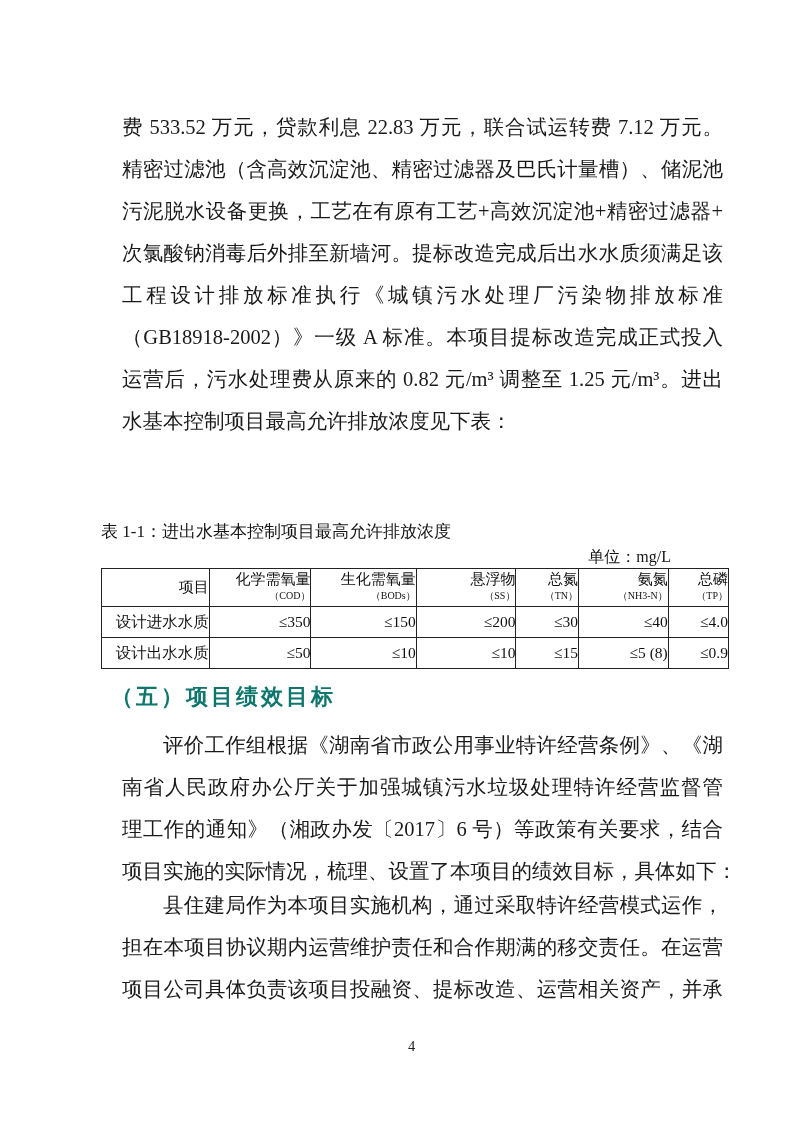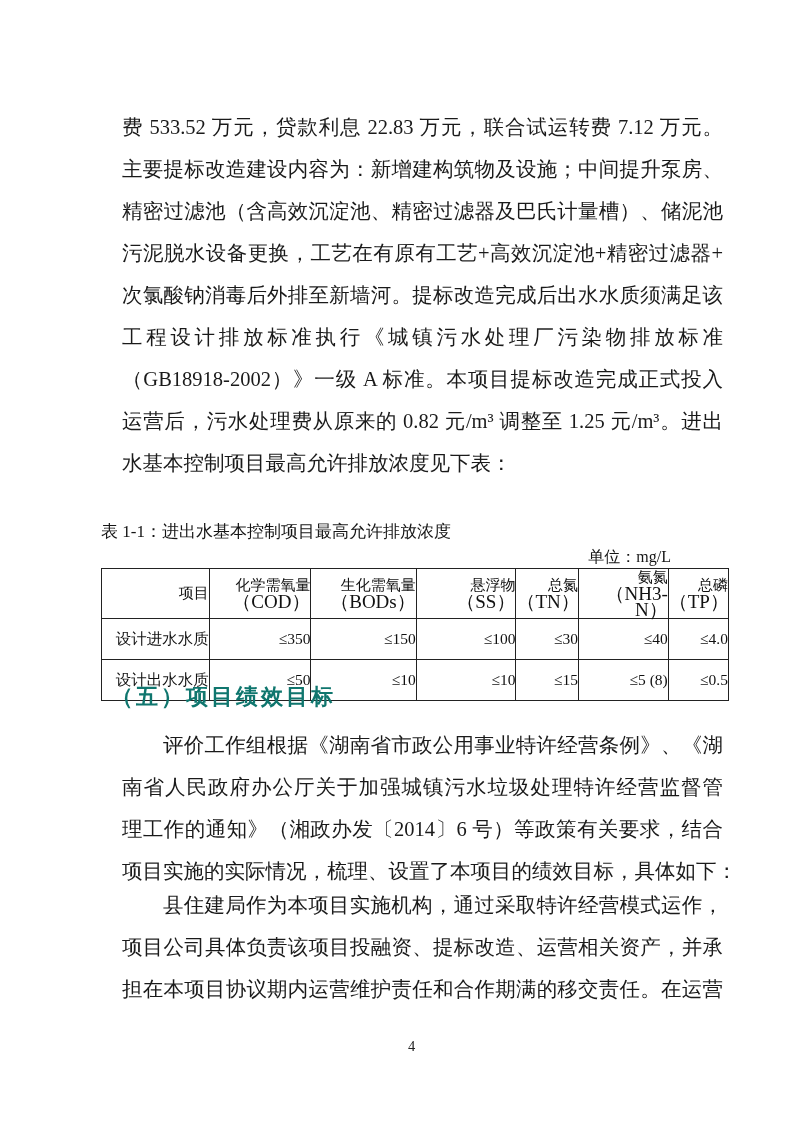--- a/index.html
+++ b/index.html
@@ -63,40 +63,39 @@
     color: #111;
   }
   table.limits th, table.limits td {
     border: 1px solid #222;
     text-align: right;
     vertical-align: middle;
     padding: 0;
     font-weight: normal;
   }
   table.limits thead tr { height: 38px; }
-  table.limits tbody tr { height: 41px; }
+  table.limits tbody tr { height: 31px; }
   .hname { font-size: 15px; line-height: 17px; }
-  .habbr { font-size: 19px; line-height: 16px; }
+  .habbr { font-size: 10px; line-height: 16px; }
   td.rowlabel, td.val { font-size: 15.5px; }
   
   .page-number {
     position: absolute;
     left: 111px; top: 1038px; width: 601px;
     text-align: center;
     font-size: 14.5px; color: #222;
   }
 </style>
 </head>
 <body>
 
 <div class="doc-page">
 
   <div id="para1" class="para">
       <div class="line">费 533.52 万元，贷款利息 22.83 万元，联合试运转费 7.12 万元。</div>
-      <div class="line">主要提标改造建设内容为：新增建构筑物及设施；中间提升泵房、</div>
       <div class="line">精密过滤池（含高效沉淀池、精密过滤器及巴氏计量槽）、储泥池</div>
       <div class="line">污泥脱水设备更换，工艺在有原有工艺+高效沉淀池+精密过滤器+</div>
       <div class="line">次氯酸钠消毒后外排至新墙河。提标改造完成后出水水质须满足该</div>
       <div class="line">工程设计排放标准执行《城镇污水处理厂污染物排放标准</div>
       <div class="line">（GB18918-2002）》一级 A 标准。本项目提标改造完成正式投入</div>
       <div class="line">运营后，污水处理费从原来的 0.82 元/m³ 调整至 1.25 元/m³。进出</div>
       <div class="line natural">水基本控制项目最高允许排放浓度见下表：</div>
     </div>
 
   <div class="tbl-caption">表 1-1：进出水基本控制项目最高允许排放浓度</div>
@@ -142,47 +141,47 @@
             <div class="hname">总磷</div>
             <div class="habbr">（TP）</div>
           </th>
         </tr>
       </thead>
     <tbody id="limits-body">
         <tr>
           <td class="rowlabel">设计进水水质</td>
           <td class="val">≤350</td>
           <td class="val">≤150</td>
-          <td class="val">≤100</td>
+          <td class="val">≤200</td>
           <td class="val">≤30</td>
           <td class="val">≤40</td>
           <td class="val">≤4.0</td>
         </tr>
         <tr>
           <td class="rowlabel">设计出水水质</td>
           <td class="val">≤50</td>
           <td class="val">≤10</td>
           <td class="val">≤10</td>
           <td class="val">≤15</td>
           <td class="val">≤5 (8)</td>
-          <td class="val">≤0.5</td>
+          <td class="val">≤0.9</td>
         </tr>
       </tbody>
   </table>
 
   <div class="sec-heading">（五）项目绩效目标</div>
 
   <div id="para2" class="para">
       <div class="line indent">评价工作组根据《湖南省市政公用事业特许经营条例》、《湖</div>
       <div class="line">南省人民政府办公厅关于加强城镇污水垃圾处理特许经营监督管</div>
-      <div class="line">理工作的通知》（湘政办发〔2014〕6 号）等政策有关要求，结合</div>
+      <div class="line">理工作的通知》（湘政办发〔2017〕6 号）等政策有关要求，结合</div>
       <div class="line">项目实施的实际情况，梳理、设置了本项目的绩效目标，具体如下：</div>
     </div>
 
   <div id="para3" class="para">
       <div class="line indent">县住建局作为本项目实施机构，通过采取特许经营模式运作，</div>
+      <div class="line">担在本项目协议期内运营维护责任和合作期满的移交责任。在运营</div>
       <div class="line">项目公司具体负责该项目投融资、提标改造、运营相关资产，并承</div>
-      <div class="line">担在本项目协议期内运营维护责任和合作期满的移交责任。在运营</div>
     </div>
 
   <div class="page-number">4</div>
 
 </div>
 
 </body></html>

